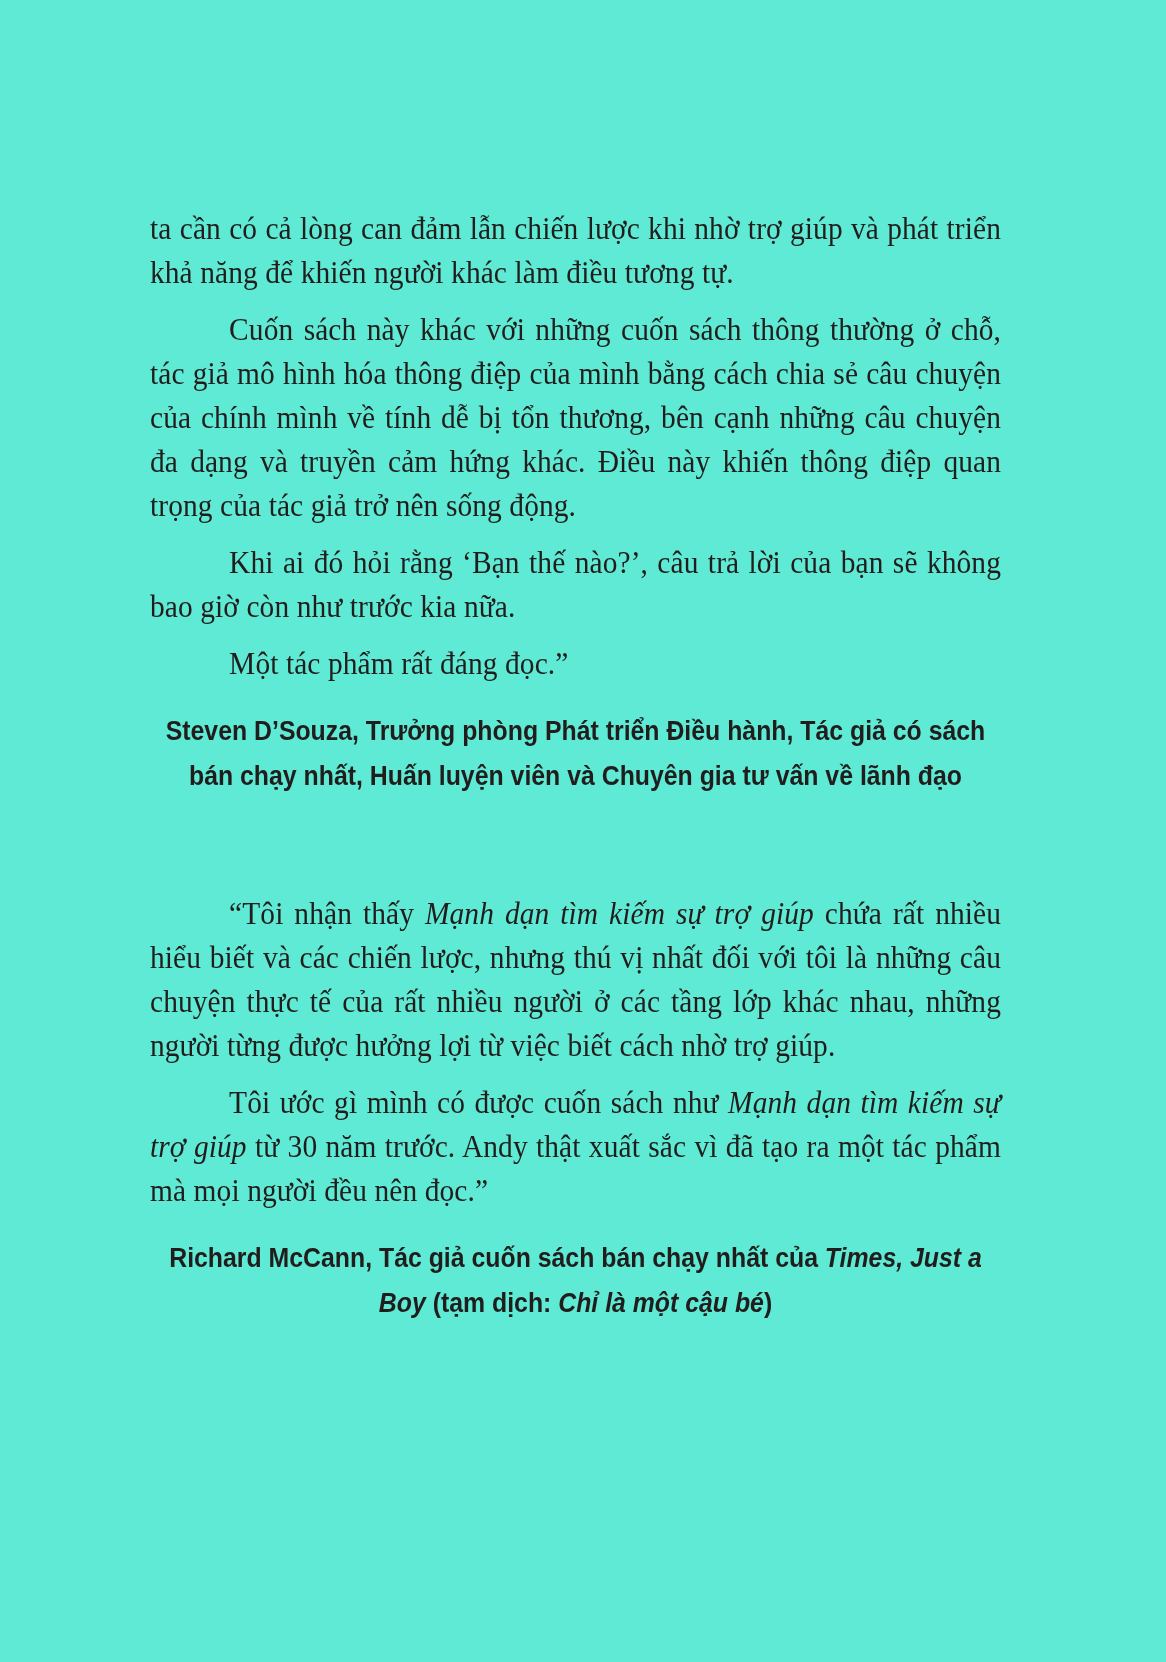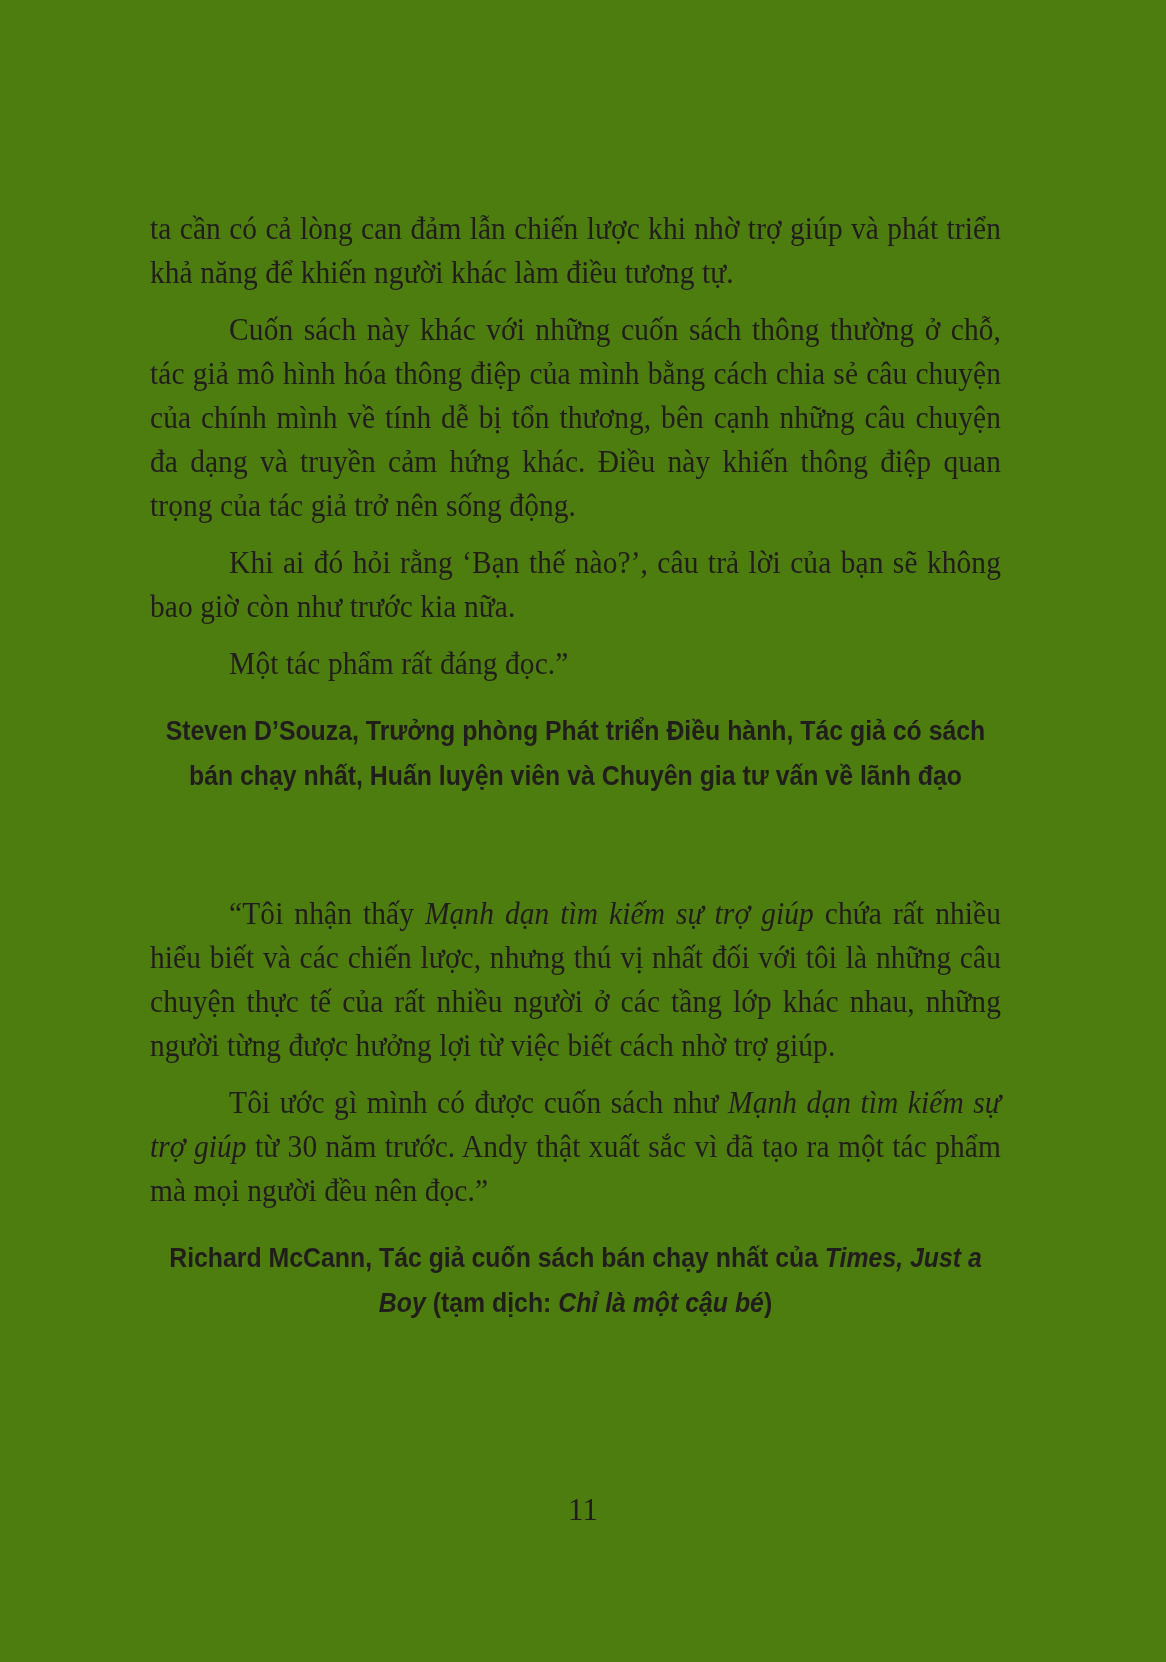--- a/index.html
+++ b/index.html
@@ -5,21 +5,21 @@
   * { margin: 0; padding: 0; box-sizing: border-box; }
   html, body { background: #ffffff; }
   body {
     width: 1166px; height: 1662px;
     font-family: "Liberation Serif", "DejaVu Serif", serif;
     color: #211d1c;
   }
   .page {
     position: relative;
     width: 1166px; height: 1662px;
-    background: #4d7c0f;
+    background: #5eead4;
     overflow: hidden;
   }
   .content {
     position: absolute;
     top: 206px; left: 150px;
     width: 925px;
     transform: scaleX(0.92);
     transform-origin: top left;
   }
   p.body {
@@ -57,14 +57,13 @@
   <div class="content">
       <p class="body"><span>ta cần có cả lòng can đảm lẫn chiến lược khi nhờ trợ giúp và phát triển khả năng để khiến người khác làm điều tương tự.</span></p>
       <p class="body indent"><span>Cuốn sách này khác với những cuốn sách thông thường ở chỗ, tác giả mô hình hóa thông điệp của mình bằng cách chia sẻ câu chuyện của chính mình về tính dễ bị tổn thương, bên cạnh những câu chuyện đa dạng và truyền cảm hứng khác. Điều này khiến thông điệp quan trọng của tác giả trở nên sống động.</span></p>
       <p class="body indent"><span>Khi ai đó hỏi rằng ‘Bạn thế nào?’, câu trả lời của bạn sẽ không bao giờ còn như trước kia nữa.</span></p>
       <p class="body indent"><span>Một tác phẩm rất đáng đọc.”</span></p>
       <p class="attribution"><span>Steven D’Souza, Trưởng phòng Phát triển Điều hành, Tác giả có sách bán chạy nhất, Huấn luyện viên và Chuyên gia tư vấn về lãnh đạo</span></p>
       <p class="body indent space-before"><span>“Tôi nhận thấy </span><i>Mạnh dạn tìm kiếm sự trợ giúp</i><span> chứa rất nhiều hiểu biết và các chiến lược, nhưng thú vị nhất đối với tôi là những câu chuyện thực tế của rất nhiều người ở các tầng lớp khác nhau, những người từng được hưởng lợi từ việc biết cách nhờ trợ giúp.</span></p>
       <p class="body indent"><span>Tôi ước gì mình có được cuốn sách như </span><i>Mạnh dạn tìm kiếm sự trợ giúp</i><span> từ 30 năm trước. Andy thật xuất sắc vì đã tạo ra một tác phẩm mà mọi người đều nên đọc.”</span></p>
       <p class="attribution"><span>Richard McCann, Tác giả cuốn sách bán chạy nhất của </span><i>Times, Just a Boy</i><span> (tạm dịch: </span><i>Chỉ là một cậu bé</i><span>)</span></p>
     </div>
-  <div class="page-number">11</div>
 </div>
 
 </body></html>

